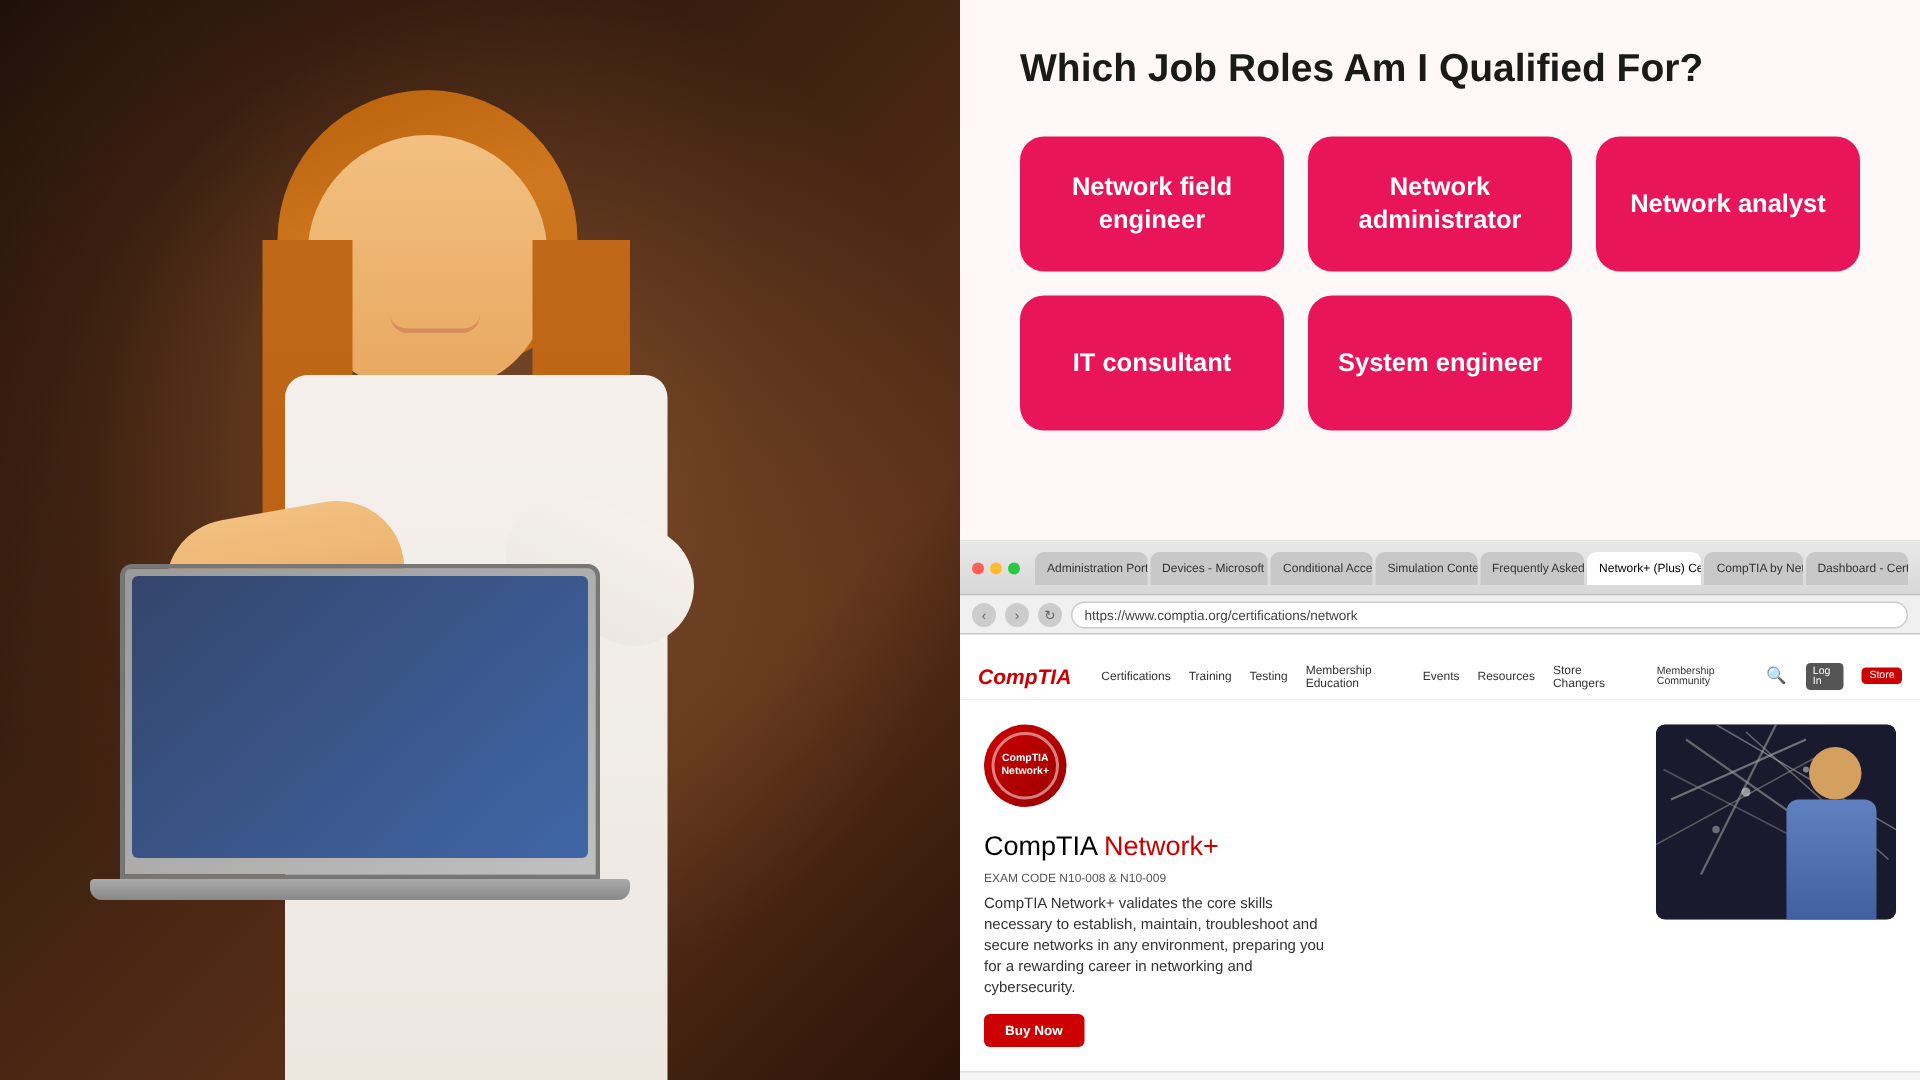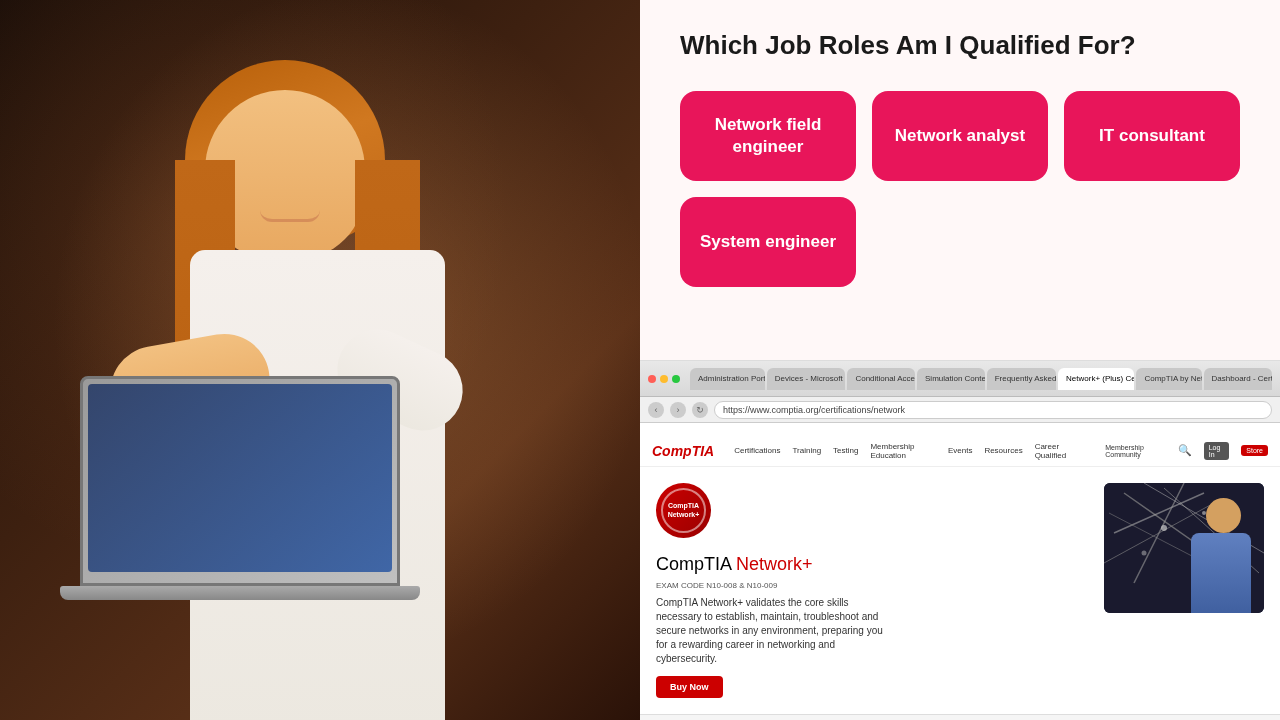--- a/index.html
+++ b/index.html
@@ -376,20 +376,23 @@
 <div class="right-panel">
 
   <div class="top-section">
     <h1 class="page-title">Which Job Roles Am I Qualified For?</h1>
 
     <div class="job-grid">
       <div class="job-card">
         <span class="job-card-text">Network field engineer</span>
       </div>
       <div class="job-card">
+        <span class="job-card-text">Network administrator</span>
+      </div>
+      <div class="job-card">
         <span class="job-card-text">Network analyst</span>
       </div>
       <div class="job-card">
         <span class="job-card-text">IT consultant</span>
       </div>
       <div class="job-card">
         <span class="job-card-text">System engineer</span>
       </div>
     </div>
   </div>
@@ -424,21 +427,21 @@
     <div class="comptia-content">
 
       <div class="comptia-nav">
         <span class="comptia-logo"><span>CompTIA</span></span>
         <span class="nav-link">Certifications</span>
         <span class="nav-link">Training</span>
         <span class="nav-link">Testing</span>
         <span class="nav-link">Membership Education</span>
         <span class="nav-link">Events</span>
         <span class="nav-link">Resources</span>
-        <span class="nav-link">Career Qualified</span>
+        <span class="nav-link">Store Changers</span>
         <div style="flex:1;"></div>
         <span class="nav-link" style="font-size:7px;">Membership Community</span>
         <span class="nav-link" style="font-size:11px;">🔍</span>
         <span style="background:#555;color:#fff;font-size:7px;padding:2px 5px;border-radius:3px;cursor:pointer;">Log In</span>
         <span style="background:#cc0000;color:#fff;font-size:7px;padding:2px 5px;border-radius:3px;cursor:pointer;">Store</span>
       </div>
 
       <div class="comptia-hero">
         <div class="hero-left">
           

